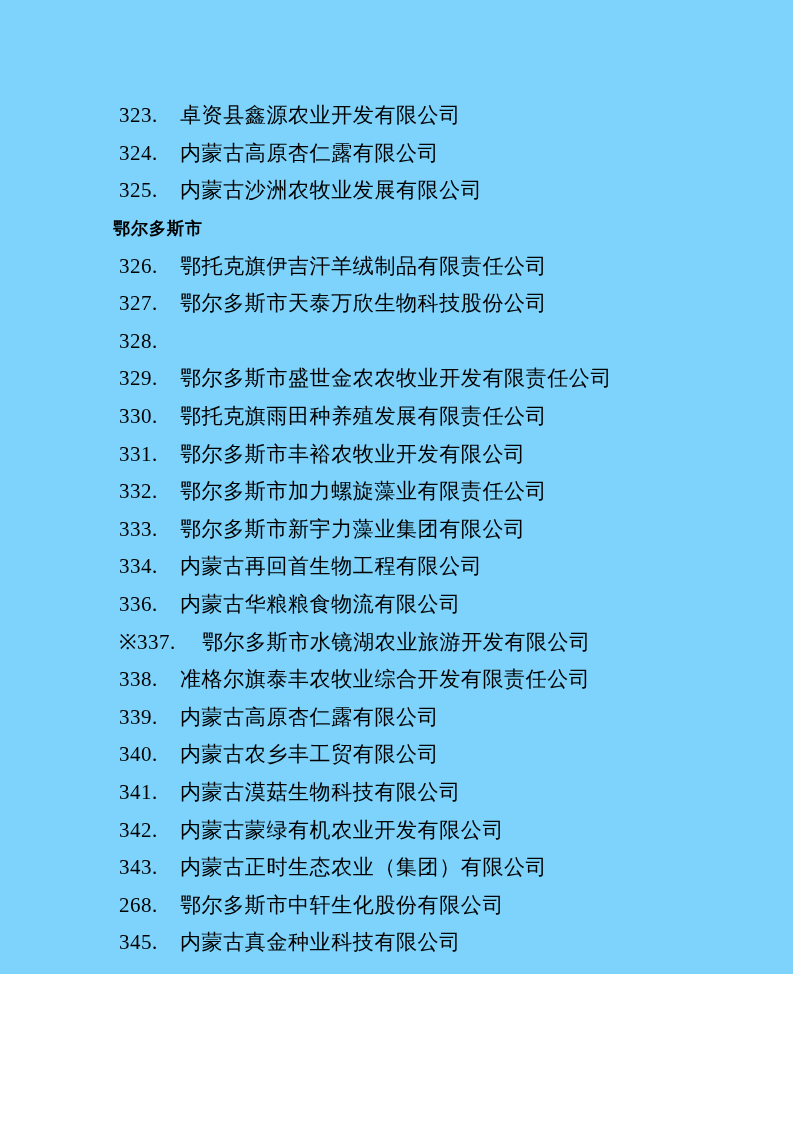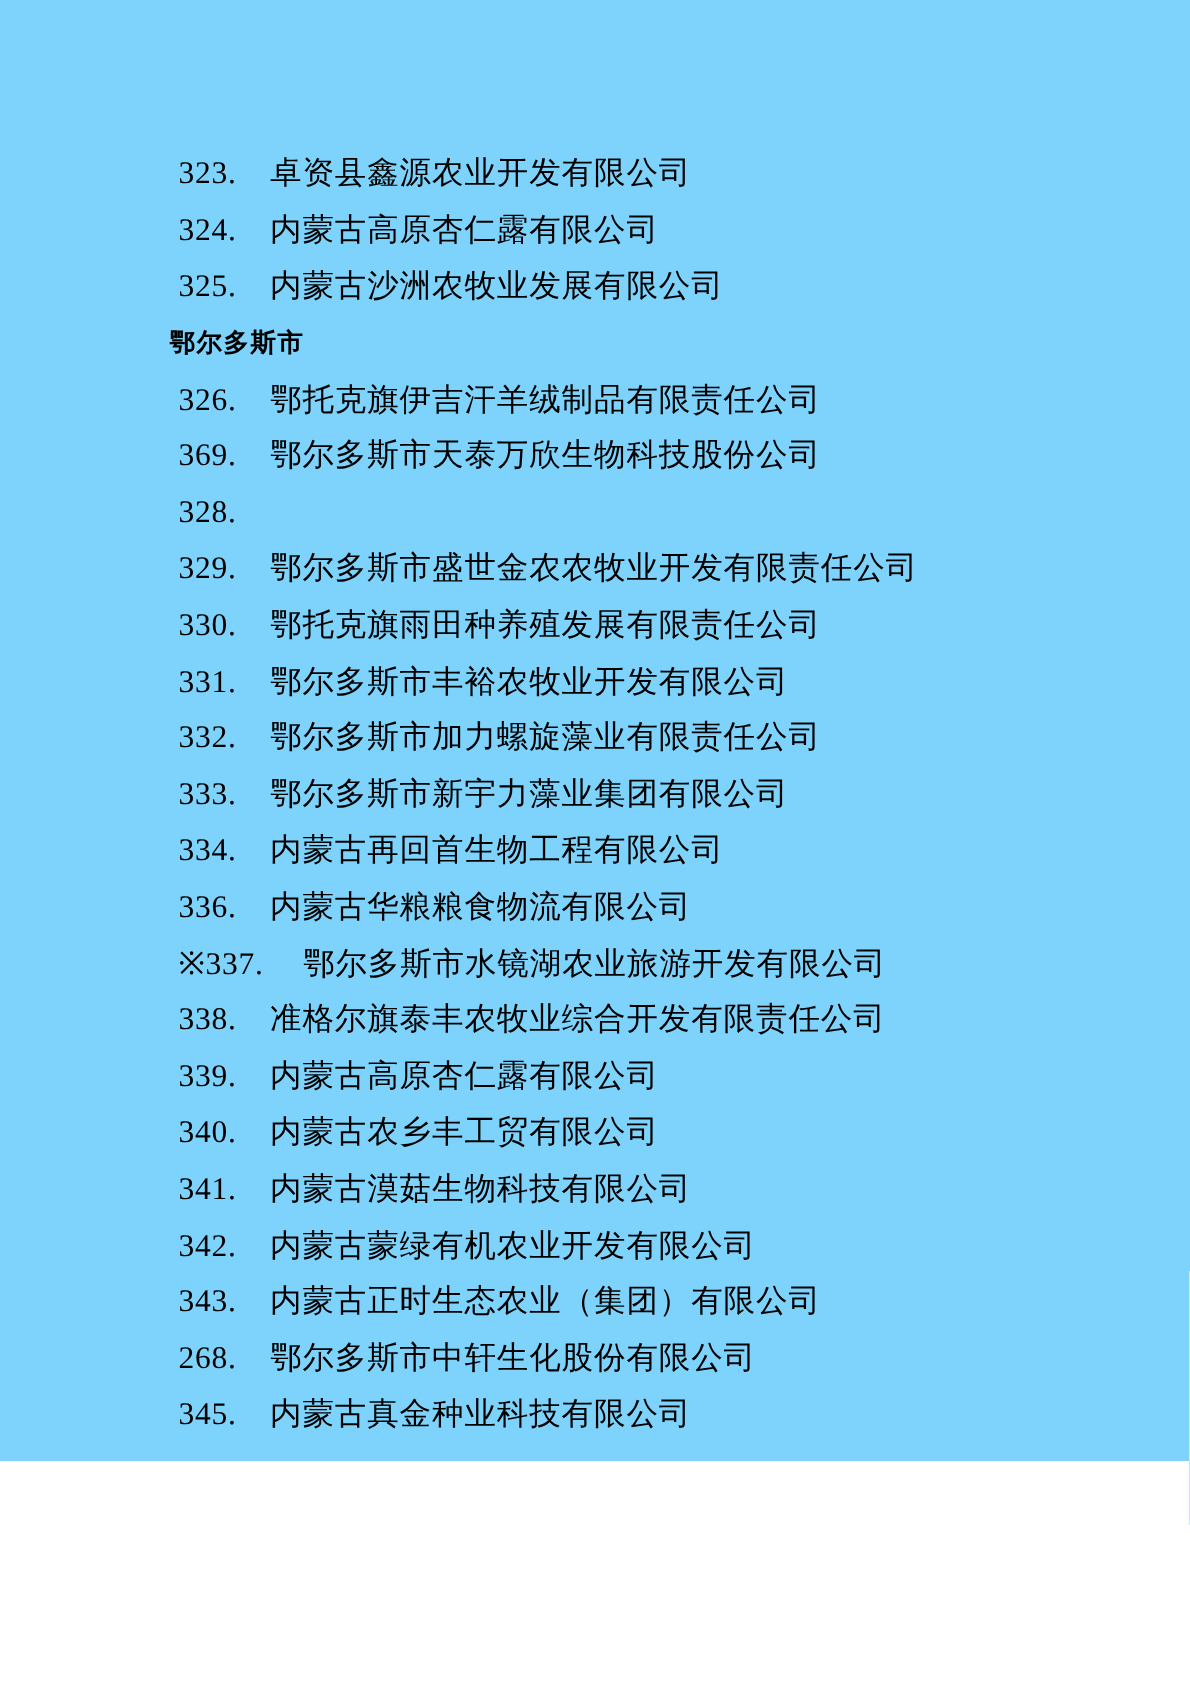--- a/index.html
+++ b/index.html
@@ -74,21 +74,21 @@
   </div>
 
   <div class="section-header">鄂尔多斯市</div>
 
   <div class="line-item">
     <span class="item-number">326.</span>
     <span class="company-name">鄂托克旗伊吉汗羊绒制品有限责任公司</span>
   </div>
 
   <div class="line-item">
-    <span class="item-number">369.</span>
+    <span class="item-number">327.</span>
     <span class="company-name">鄂尔多斯市天泰万欣生物科技股份公司</span>
   </div>
 
   <div class="line-item">
     <span class="item-number">328.</span>
   </div>
 
   <div class="line-item">
     <span class="item-number">329.</span>
     <span class="company-name">鄂尔多斯市盛世金农农牧业开发有限责任公司</span>

